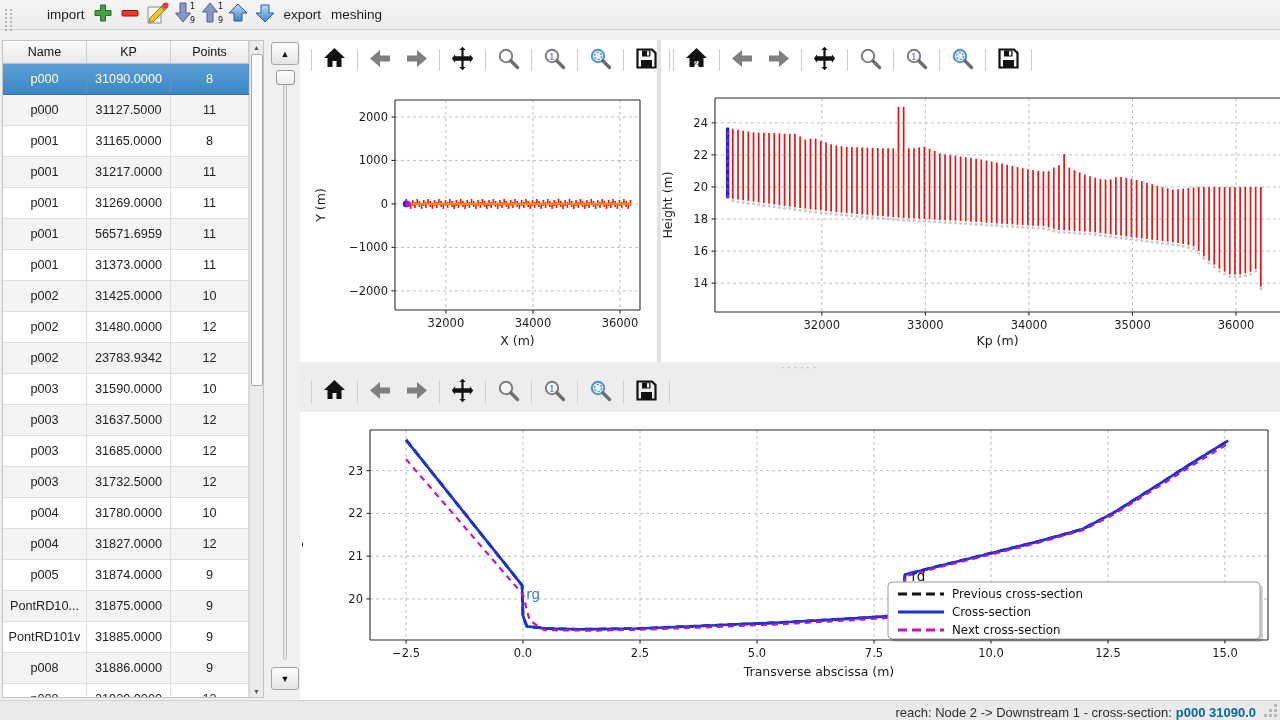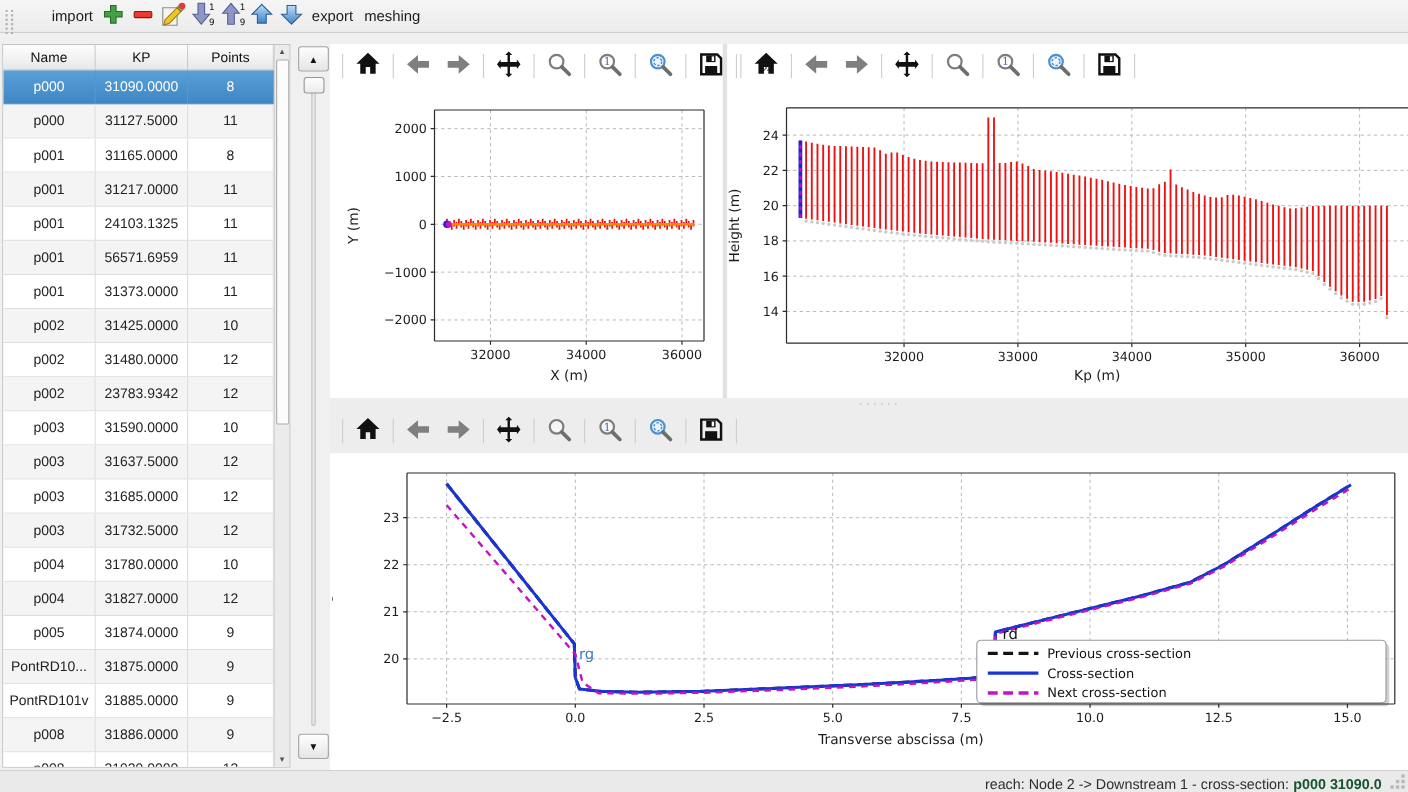--- a/index.html
+++ b/index.html
@@ -60,21 +60,21 @@
   .mpl-sep{width:1px;height:22px;background:#cdcdcd}
   .mpl-overflow{font-size:15px;color:#555;margin-left:8px;background:none;border:none;cursor:default}
   svg.chart{position:absolute;background:transparent}
   #plan-svg{left:300px;top:80px}
   #profile-svg{left:662px;top:80px}
   #cross-svg{left:302px;top:412px}
   
   #status-bar{position:absolute;left:0;top:700px;width:1280px;height:20px;background:#eaeaea;
     border-top:1px solid #d2d2d2;box-sizing:border-box;display:flex;align-items:flex-end;
     justify-content:flex-end;padding-right:24px;font-size:13px;color:#2e2e2e}
-  #status-bar b{margin-left:4px;color:#14532d}
+  #status-bar b{margin-left:4px;color:#0369a1}
   #grip{position:absolute;right:3px;bottom:3px;width:3px;height:3px;background:#b7b7b7;
     box-shadow:-5px 0 #b7b7b7,0 -5px #b7b7b7,-5px -5px #b7b7b7,-10px 0 #b7b7b7,0 -10px #b7b7b7}
 </style>
 </head>
 <body>
 
 <div id="main-toolbar">
   <span class="tb-handle"></span>
 <button class="tb-text">import</button>
     <button class="tb-icon">
@@ -158,21 +158,21 @@
           <div>31165.0000</div>
           <div>8</div>
         </div>
         <div class="trow alt">
           <div>p001</div>
           <div>31217.0000</div>
           <div>11</div>
         </div>
         <div class="trow">
           <div>p001</div>
-          <div>24103.1325</div>
+          <div>31269.0000</div>
           <div>11</div>
         </div>
         <div class="trow alt">
           <div>p001</div>
           <div>56571.6959</div>
           <div>11</div>
         </div>
         <div class="trow">
           <div>p001</div>
           <div>31373.0000</div>

